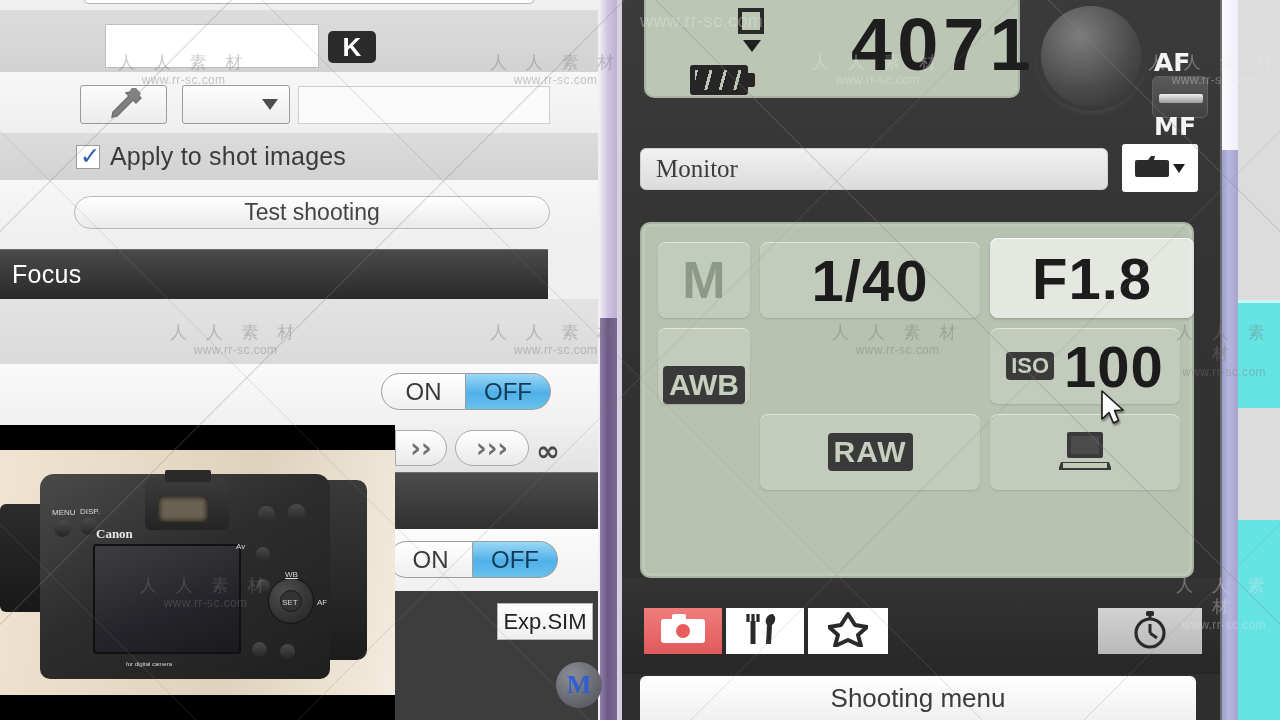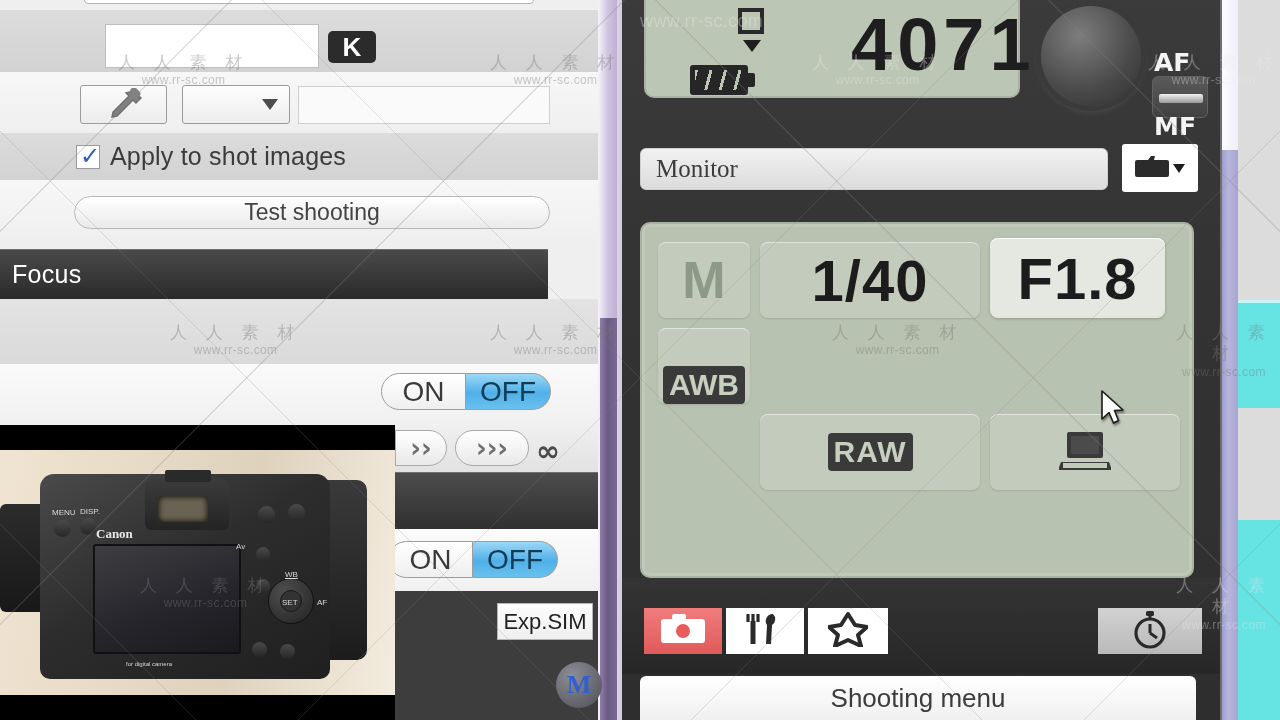--- a/index.html
+++ b/index.html
@@ -111,21 +111,21 @@
     position:absolute; right:21px; top:17px;
     width:0;height:0;border-left:9px solid transparent;border-right:9px solid transparent;
     border-top:12px solid #1d1d1d;
   }
 
   
   #toggle-row-1 { top:364px; height:62px; background:linear-gradient(#fafafa,#f0f0f0); }
   .onoff { position:absolute; display:flex; }
   .onoff .seg {
     height:37px; display:flex; align-items:center; justify-content:center;
-    font-size:28px; border:1px solid #9d9d9d;
+    font-size:24px; border:1px solid #9d9d9d;
   }
   .onoff .seg.on {
     width:85px; border-radius:19px 0 0 19px;
     background:linear-gradient(#ffffff,#efefef); color:#3a3a3a;
   }
   .onoff .seg.off {
     width:85px; border-radius:0 19px 19px 0; border-left:none;
     background:linear-gradient(#9bd8f6,#4fb0e8 55%,#69c1ee);
     color:#123b55;
   }
@@ -347,21 +347,21 @@
     border-radius:8px;
     box-shadow: inset 0 1px 0 rgba(255,255,255,.5), 0 1px 2px rgba(0,0,0,.12);
     display:flex; align-items:center; justify-content:center;
   }
   .cell.bright {
     background:rgba(255,255,255,.62);
     box-shadow: inset 0 1px 0 rgba(255,255,255,.9), 0 1px 3px rgba(0,0,0,.22);
   }
   #cell-mode   { left:16px;  top:18px;  width:92px;  height:76px; }
   #cell-shutter{ left:118px; top:18px;  width:220px; height:76px; }
-  #cell-apert  { left:348px; top:14px;  width:175px; height:80px; }
+  #cell-apert  { left:348px; top:14px;  width:204px; height:80px; }
   #cell-wb     { left:16px;  top:104px; width:92px;  height:76px;align-items:flex-end; }
   #cell-iso    { left:348px; top:104px; width:190px; height:76px; }
   #cell-raw    { left:118px; top:190px; width:220px; height:76px; }
   #cell-dest   { left:348px; top:190px; width:190px; height:76px; }
 
   .big-num { font-size:58px; font-weight:bold; color:#1c1c1c; letter-spacing:1px; }
   #mode-m { font-size:52px; font-weight:bold; color:#8d9a88; }
   .inv-badge {
     background:#3a3a3a; color:#c7d0bf; border-radius:4px;
     font-weight:bold; padding:2px 6px; display:inline-block;
@@ -606,20 +606,24 @@
       </div>
       <div class="cell" id="cell-shutter">
         <span class="big-num">1/40</span>
       </div>
       <div class="cell bright" id="cell-apert">
         <span class="big-num">F1.8</span>
       </div>
       <div class="cell" id="cell-wb">
         <span class="inv-badge" id="awb-badge">AWB</span>
       </div>
+      <div class="cell" id="cell-iso">
+        <span class="inv-badge" id="iso-badge">ISO</span>
+        <span id="iso-val">100</span>
+      </div>
       <div class="cell" id="cell-raw">
         <span class="inv-badge" id="raw-badge">RAW</span>
       </div>
       <div class="cell" id="cell-dest">
         <span id="pc-icon">
           <svg width="52" height="44" viewBox="0 0 52 44">
             <rect x="8" y="2" width="36" height="26" rx="2" fill="#3a3a3a"></rect>
             <rect x="12" y="6" width="28" height="18" fill="#4b4b4b"></rect>
             <path d="M2 32 h48 l3 8 H-1 z" fill="#3a3a3a"></path>
             <rect x="4" y="33" width="44" height="5" fill="#c2cbba"></rect>

